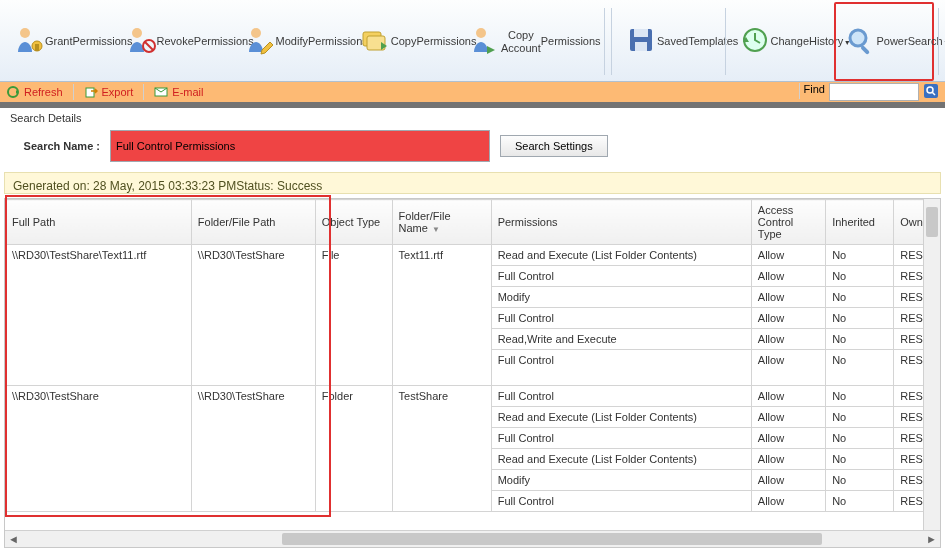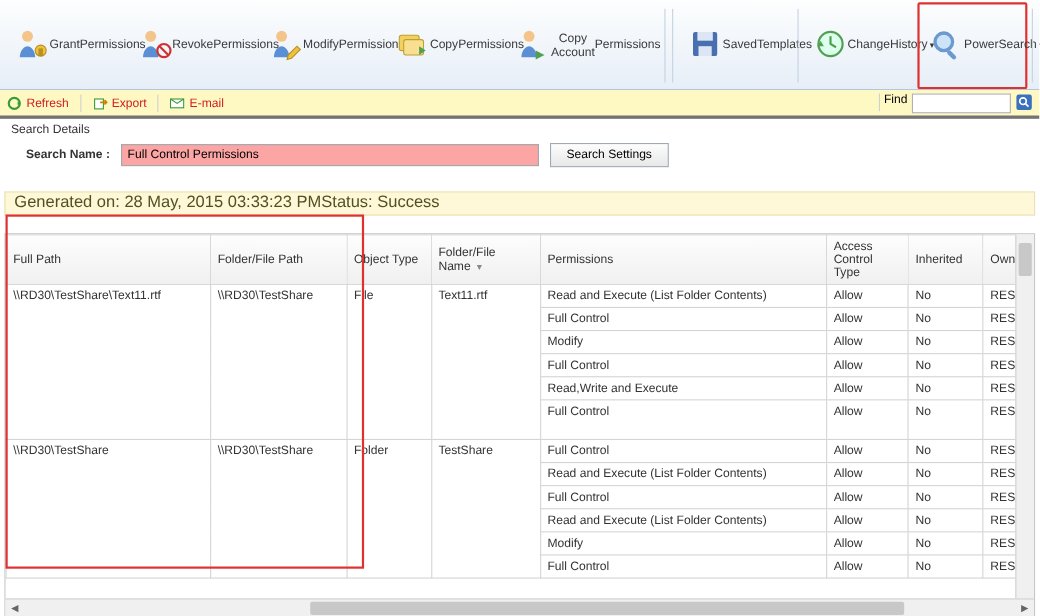--- a/index.html
+++ b/index.html
@@ -39,44 +39,44 @@
     border-radius: 2px;
   }
   .ribbon-icon { width: 32px; height: 32px; margin-bottom: 3px; }
   .ribbon-sep { width:1px; background:#c6d2e0; margin:6px 2px; }
   .dropdown-caret { font-size: 8px; margin-left: 2px; }
   .smallbar {
     display: flex;
     align-items: center;
     height: 26px;
     padding: 0 6px;
-    background: #fef9c3;
-    border-bottom: 3px solid #737373;
+    background: #fdba74;
+    border-bottom: 6px solid #737373;
     gap: 10px;
   }
   .smallbar a { color: #d02020; text-decoration: none; cursor: pointer; display:flex; align-items:center; gap:4px;}
   .sep-v { width:1px; height:16px; background:#d0d0d0; }
   .find-wrap { margin-left:auto; display:flex; gap:4px;}
   .find-wrap input { height:18px; width:90px; border:1px solid #b0b0b0; padding:0 3px; font-size:11px;}
   .details {
     padding: 4px 10px 6px 10px;
     color:#333;
   }
   .details-row { display:flex; align-items:center; gap:10px; margin-top:6px;}
   .details-row label { font-weight:bold; min-width:90px; text-align:right;}
   .details-row input[type=text] {
-    height:20px; width:380px; border:1px solid #a0a8b0; padding:0 5px; font-size:11px; background:#fca5a5;
+    height:32px; width:380px; border:1px solid #a0a8b0; padding:0 5px; font-size:11px; background:#ef4444;
   }
   .details-row button {
     height:22px; padding:0 14px; border:1px solid #a0a8b0;
     background:linear-gradient(#fdfdfd,#e8e8e8); cursor:pointer; font-size:11px;
   }
   .statusbar {
     display:flex; background:#fff8d8; border:1px solid #e8e0b0;
-    height:22px; align-items:flex-start; padding:0 8px; margin:16px 4px; font-size:15px; color:#505020;
+    height:22px; align-items:flex-end; padding:0 8px; margin:4px 4px; font-size:12px; color:#505020;
   }
   .statusbar .right { margin:0 auto; }
   .grid-wrap {
     margin:4px; border:1px solid #c8c8c8; height:350px; position:relative;
     display:flex; flex-direction:column;
   }
   .grid-scroll { overflow:auto; flex:1; }
   table.grid { border-collapse:collapse; width:1100px; table-layout:fixed;}
   table.grid th, table.grid td {
     border:1px solid #d4d4d4; text-align:left; padding:4px 6px; font-size:11px;

